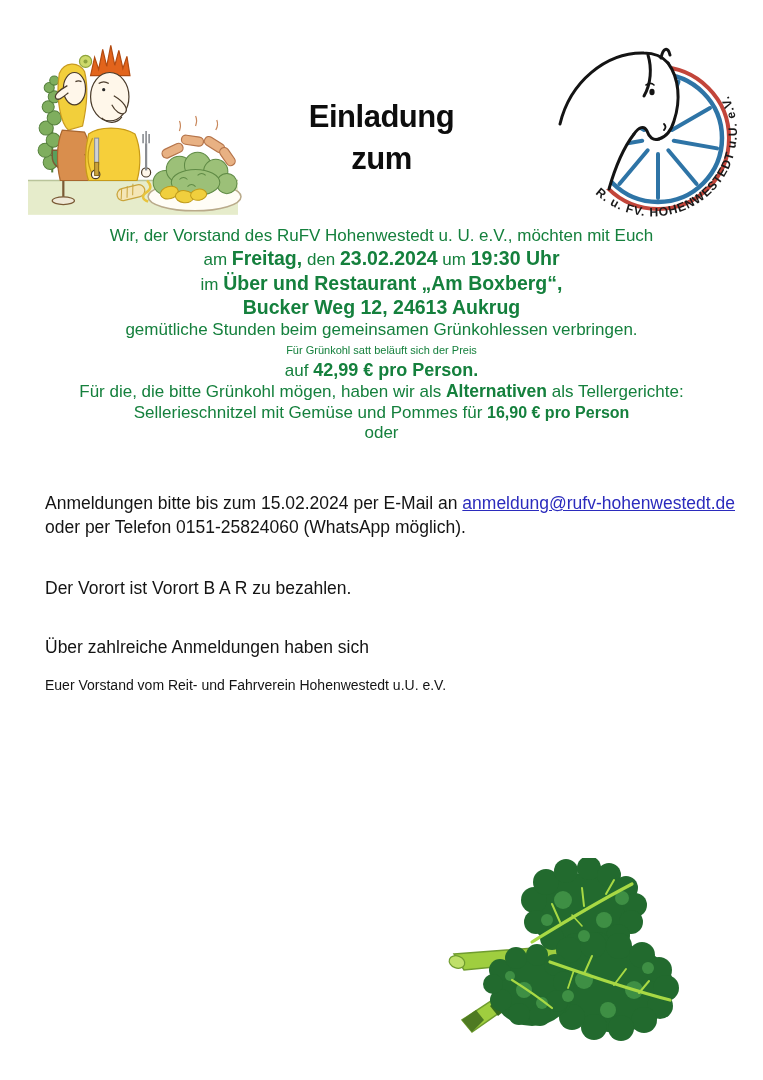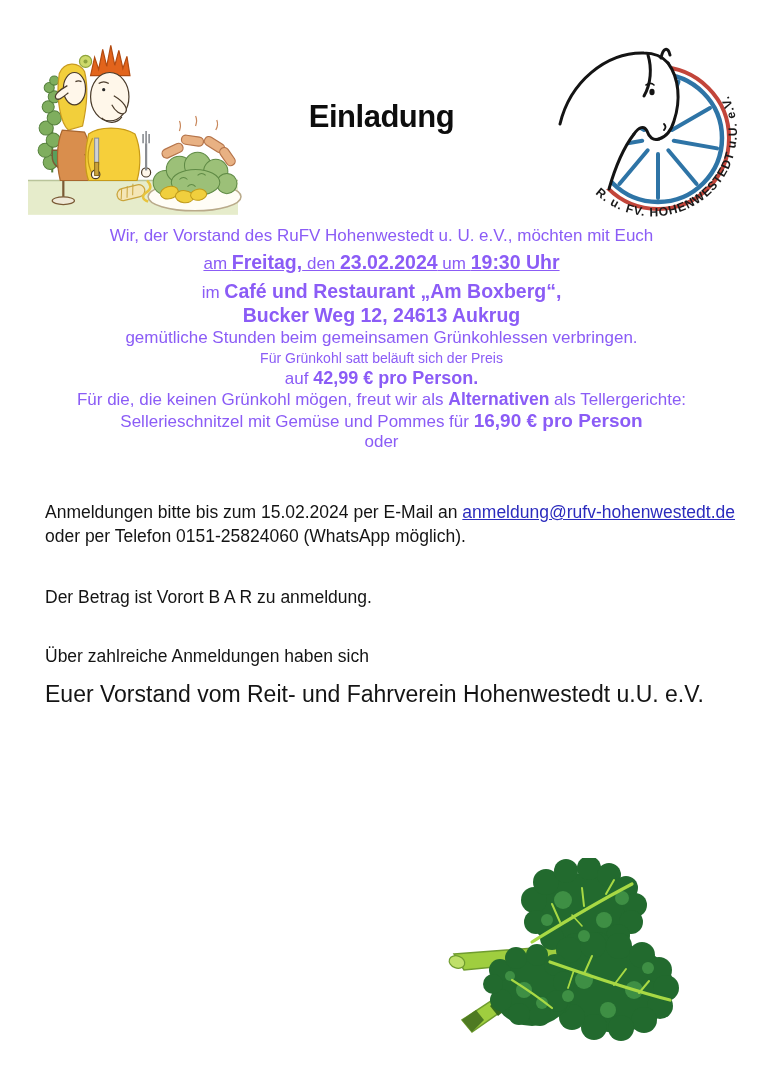--- a/index.html
+++ b/index.html
@@ -15,44 +15,44 @@
   .cartoon { position:absolute; left:28px; top:16px; width:214px; height:186px; }
   .title {
     position:absolute; left:160px; right:160px; top:80px;
     text-align:center; font-size:31px; font-weight:bold; line-height:42px;
     color:#0d0d0d; letter-spacing:-0.5px;
   }
   .logo { position:absolute; left:548px; top:24px; width:198px; height:186px; }
   .logo text { font-family:"Liberation Sans", sans-serif; font-size:12.2px; font-weight:bold;
                letter-spacing:0.9px; fill:#1a1a1a; }
   
-  .main { text-align:center; color:#8b5cf6; }
+  .main { text-align:center; color:#15803d; }
   .main p { margin:0; }
   .p-intro      { margin-top:42px; font-size:17px;  line-height:20px; }
-  .p-date       { margin-top:20px; font-size:17px;  line-height:33px;text-decoration:underline; }
+  .p-date       { margin-top:20px; font-size:17px;  line-height:24px; }
   .p-date b, .p-venue b, .p-addr { font-size:19.5px; }
   .p-venue      { margin-top:17px; font-size:17px;  line-height:23px; }
   .p-addr       { font-weight:bold; line-height:23px; }
   .p-activity   { margin-top:28px; font-size:17px;  line-height:20px; }
-  .p-priceintro { margin-top:15px; font-size:14px;  line-height:20px; }
+  .p-priceintro { margin-top:15px; font-size:11px;  line-height:20px; }
   .p-price      { margin-top:14px; font-size:17px;  line-height:21px; }
   .p-price b    { font-size:18px; }
   .p-alt        { margin-top:13px; font-size:17px;  line-height:20px; }
   .p-alt b      { font-size:17.5px; }
   .p-schnitzel  { margin-top:14px; font-size:17px;  line-height:21px; }
-  .p-schnitzel b{ font-size:19px; }
+  .p-schnitzel b{ font-size:16px; }
   .p-oder       { margin-top:14px; font-size:17px;  line-height:20px; }
   .p-auflauf    { margin-top:13px; font-size:17px;  line-height:21px; }
   .p-auflauf b  { font-size:18px; }
   
   .left-block { text-align:left; padding-left:45px; padding-right:18px; color:#141414; }
   .p-contact  { margin-top:49px; font-size:17.5px; line-height:23.5px; }
   .p-payment  { margin-top:39px; font-size:17.5px; line-height:21px; }
   .p-thanks   { margin-top:38px; font-size:17.5px; line-height:21px; }
-  .p-sign     { margin-top:17px; font-size:23px; line-height:21px; }
+  .p-sign     { margin-top:17px; font-size:14px; line-height:21px; }
   a.email-link { color:#2b2bbd; text-decoration:underline; cursor:pointer; }
   
   .kale { position:absolute; left:432px; top:842px; width:292px; height:205px; }
   
   .bottom-strip { position:absolute; left:0; right:0; bottom:0; height:7px; background:#e9e9eb; }
 </style>
 </head>
 <body>
 
 <div class="page">
@@ -142,20 +142,21 @@
 
       <g>
         <rect x="88" y="152" width="28" height="12" rx="6" fill="#f4e6b6" stroke="#c9a43c" stroke-width="1.2" transform="rotate(-14 102 158)"></rect>
         <path d="M94,152 l-3,10 M100,151 l-3,11 M106,150 l-3,11" stroke="#c9a43c" stroke-width="1" transform="rotate(-14 102 158)" fill="none"></path>
         <path d="M118,146 q7,7 -1,12 q-7,5 2,9" stroke="#e8c43c" stroke-width="2.4" fill="none"></path>
       </g>
     </svg>
 
     <h1 class="title">
       <div>Einladung</div>
+      <div>zum</div>
     </h1>
 
     <svg class="logo" viewBox="0 0 198 186" xmlns="http://www.w3.org/2000/svg" xmlns:xlink="http://www.w3.org/1999/xlink">
       <g>
         <circle cx="110" cy="98" r="71" fill="none" stroke="#c2453a" stroke-width="4"></circle>
         <circle cx="110" cy="98" r="64" fill="none" stroke="#2e74a6" stroke-width="4.5"></circle>
         <g stroke="#2e74a6" stroke-width="4" stroke-linecap="round">
           <line x1="125.8" y1="100.8" x2="169.1" y2="108.4"></line>
           <line x1="120.3" y1="110.3" x2="148.6" y2="144.0"></line>
           <line x1="110" y1="114" x2="110" y2="158"></line>
@@ -189,34 +190,34 @@
         <textPath href="#logoTextArc" xlink:href="#logoTextArc" startOffset="2">R. u. FV. HOHENWESTEDT u.U. e.V.</textPath>
       </text>
     </svg>
   </div>
 
   <div class="main">
     <p class="p-intro">
       <span>Wir, der Vorstand des RuFV Hohenwestedt u. U. e.V., möchten mit Euch</span>
     </p>
     <p class="p-date"><span>am </span><b>Freitag,</b><span> den </span><b>23.02.2024</b><span> um </span><b>19:30 Uhr</b></p>
-    <p class="p-venue"><span>im </span><b>Café und Restaurant „Am Boxberg“,</b><br>
+    <p class="p-venue"><span>im </span><b>Über und Restaurant „Am Boxberg“,</b><br>
       <span class="p-addr">Bucker Weg 12, 24613 Aukrug</span>
     </p>
     <p class="p-activity">gemütliche Stunden beim gemeinsamen Grünkohlessen verbringen.</p>
     <p class="p-priceintro">Für Grünkohl satt beläuft sich der Preis</p>
     <p class="p-price"><span>auf </span><b>42,99 € pro Person.</b></p>
-    <p class="p-alt"><span>Für die, die keinen Grünkohl mögen, freut wir als </span><b>Alternativen</b><span> als Tellergerichte:</span></p>
+    <p class="p-alt"><span>Für die, die bitte Grünkohl mögen, haben wir als </span><b>Alternativen</b><span> als Tellergerichte:</span></p>
     <p class="p-schnitzel"><span>Sellerieschnitzel mit Gemüse und Pommes für </span><b>16,90 € pro Person</b></p>
     <p class="p-oder">oder</p>
   </div>
 
   <div class="left-block">
     <p class="p-contact"><span>Anmeldungen bitte bis zum 15.02.2024 per E-Mail an </span><a class="email-link" href="#">anmeldung@rufv-hohenwestedt.de</a><span> oder per Telefon 0151-25824060 (WhatsApp möglich).</span></p>
-    <p class="p-payment">Der Betrag ist Vorort B A R zu anmeldung.</p>
+    <p class="p-payment">Der Vorort ist Vorort B A R zu bezahlen.</p>
     <p class="p-thanks">Über zahlreiche Anmeldungen haben sich</p>
     <p class="p-sign">Euer Vorstand vom Reit- und Fahrverein Hohenwestedt u.U. e.V.</p>
   </div>
 
   <svg class="kale" viewBox="0 0 292 205" xmlns="http://www.w3.org/2000/svg">
 
     <g>
       <path d="M22,96 L128,88 L132,102 L32,112 Z" fill="#9fce3f" stroke="#6f9c2f" stroke-width="1.5"></path>
       <ellipse cx="25" cy="104" rx="6" ry="8" transform="rotate(-70 25 104)" fill="#bfe06a" stroke="#6f9c2f" stroke-width="1.2"></ellipse>
       <path d="M30,162 L112,108 L120,118 L40,174 Z" fill="#9fce3f" stroke="#6f9c2f" stroke-width="1.5"></path>

